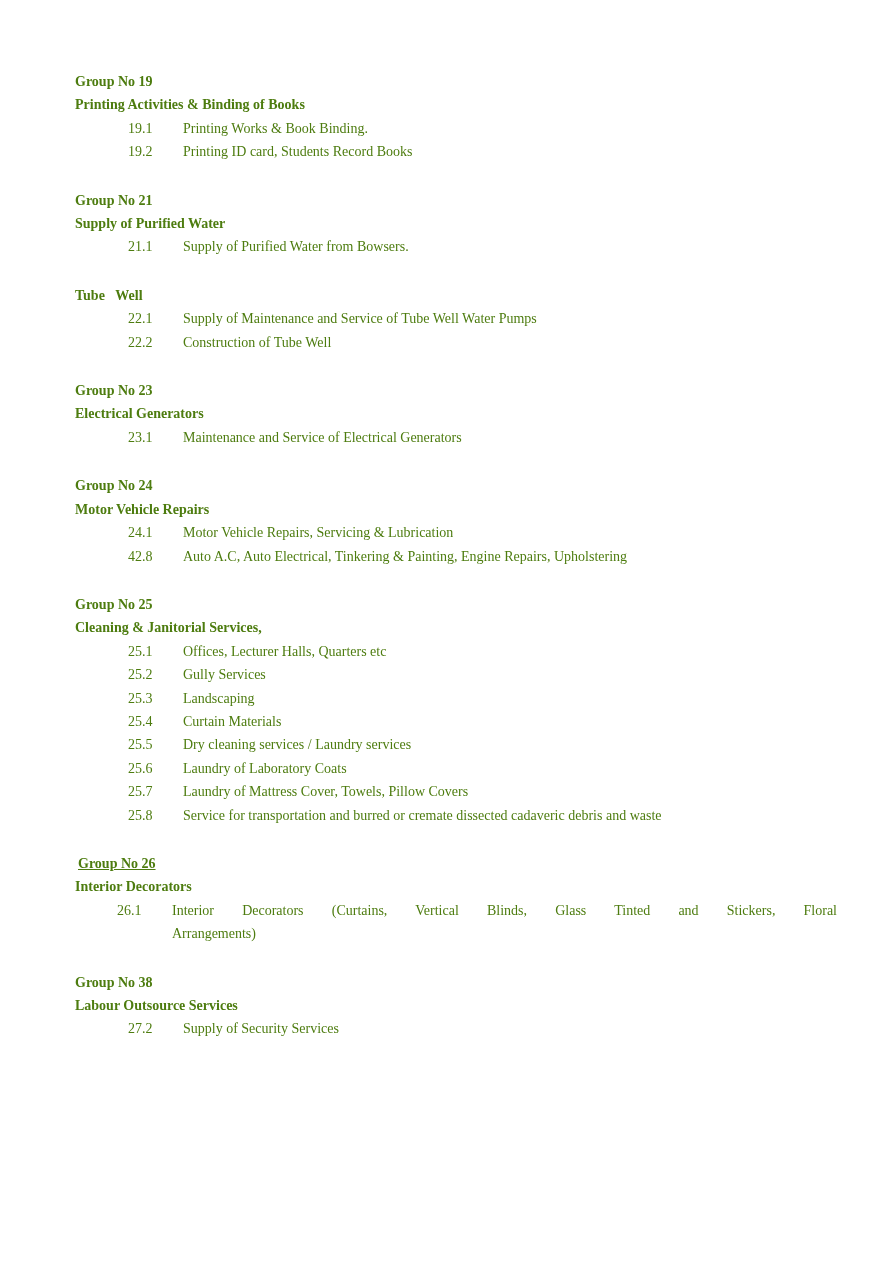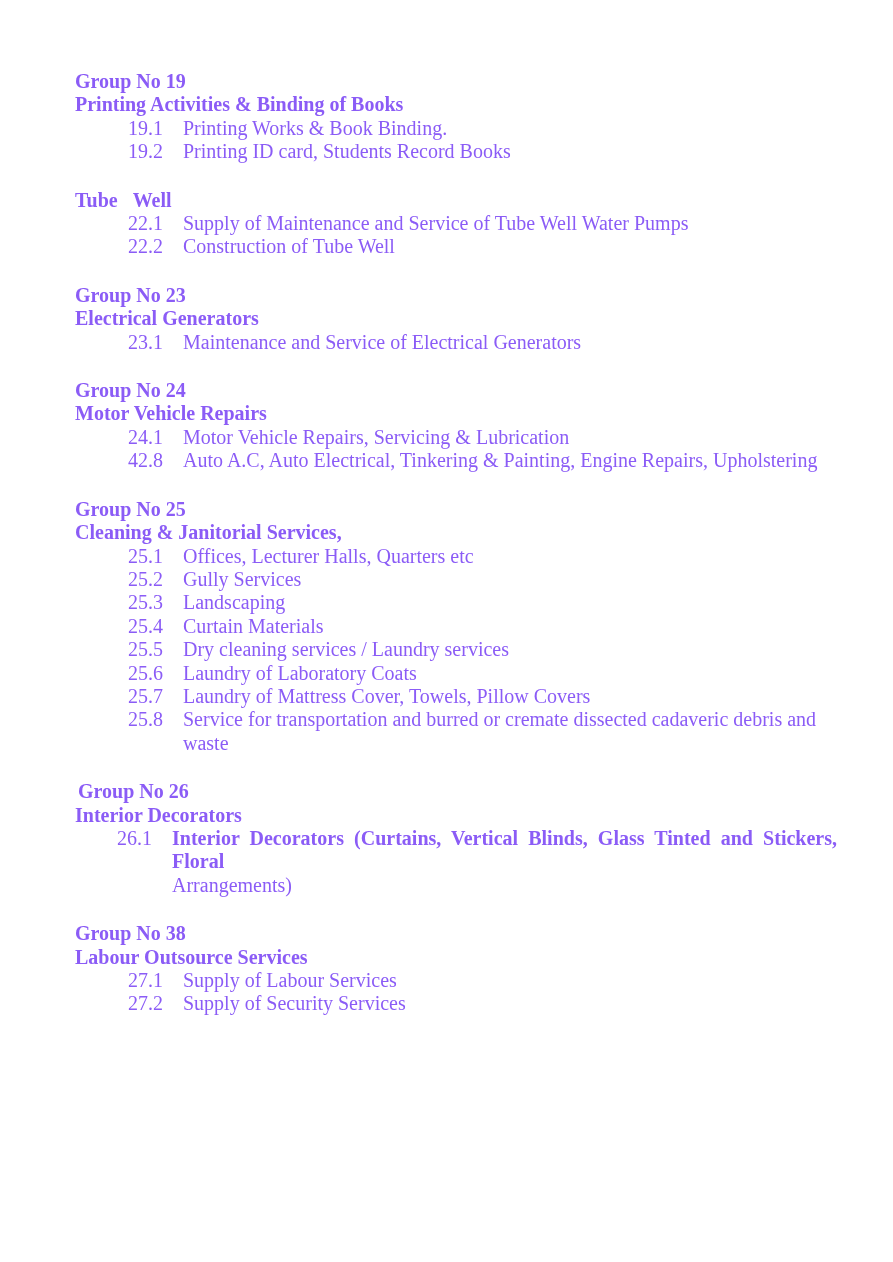--- a/index.html
+++ b/index.html
@@ -2,45 +2,44 @@
 <html><head>
 <meta charset="utf-8">
 <style>
   * { margin: 0; padding: 0; box-sizing: border-box; }
   html, body { background: #ffffff; }
   .page {
     position: relative;
     width: 893px;
     height: 1262px;
     background: #ffffff;
-    color: #8b5cf6;
+    color: #4d7c0f;
     font-family: "Liberation Serif", serif;
-    font-size: 20px;
+    font-size: 14px;
     line-height: 23.4px;
     overflow: hidden;
     margin: 0 auto;
   }
   .content {
     position: absolute;
     top: 70px;
     left: 75px;
     right: 56px;
   }
   .group { margin-bottom: 25px; }
   .group-no, .group-title { font-weight: bold; }
-  .group-no.indent-sm { padding-left: 3px; }
+  .group-no.indent-sm { padding-left: 3px; text-decoration: underline; }
   .item { display: flex; margin-left: 53px; justify-content: center; }
   .item.offset { margin-left: 42px; }
   .item-num { flex: none; width: 55px; }
   .item-text { flex: 1; }
   .item-text .line { text-align: left; }
   .item-text .line.justify-full {
     text-align: justify;
     text-align-last: justify;
-    font-weight: bold;
   }
   .footer {
     position: absolute;
     top: 1254px;
     right: 56px;
     white-space: pre;
   }
   .footer .bold { font-weight: bold; }
 </style>
 </head>
@@ -54,20 +53,30 @@
         <div class="item">
           <span class="item-num">19.1</span>
           <div class="item-text">
             <div class="line">Printing Works &amp; Book Binding.</div>
           </div>
         </div>
         <div class="item">
           <span class="item-num">19.2</span>
           <div class="item-text">
             <div class="line">Printing ID card, Students Record Books</div>
+          </div>
+        </div>
+      </section>
+      <section class="group">
+        <div class="group-no">Group No 21</div>
+        <div class="group-title">Supply of Purified Water</div>
+        <div class="item">
+          <span class="item-num">21.1</span>
+          <div class="item-text">
+            <div class="line">Supply of Purified Water from Bowsers.</div>
           </div>
         </div>
       </section>
       <section class="group">
         <div class="group-title">Tube&nbsp;&nbsp;&nbsp;Well</div>
         <div class="item">
           <span class="item-num">22.1</span>
           <div class="item-text">
             <div class="line">Supply of Maintenance and Service of Tube Well Water Pumps</div>
           </div>
@@ -165,26 +174,20 @@
           <div class="item-text">
             <div class="line justify-full">Interior Decorators (Curtains, Vertical Blinds, Glass Tinted and Stickers, Floral</div>
             <div class="line">Arrangements)</div>
           </div>
         </div>
       </section>
       <section class="group">
         <div class="group-no">Group No 38</div>
         <div class="group-title">Labour Outsource Services</div>
         <div class="item">
-          <span class="item-num">27.1</span>
-          <div class="item-text">
-            <div class="line">Supply of Labour Services</div>
-          </div>
-        </div>
-        <div class="item">
           <span class="item-num">27.2</span>
           <div class="item-text">
             <div class="line">Supply of Security Services</div>
           </div>
         </div>
       </section>
     </main>
 
   <div class="footer">
     <span>Page </span><span class="bold">5</span><span> of </span><span class="bold">9</span>

